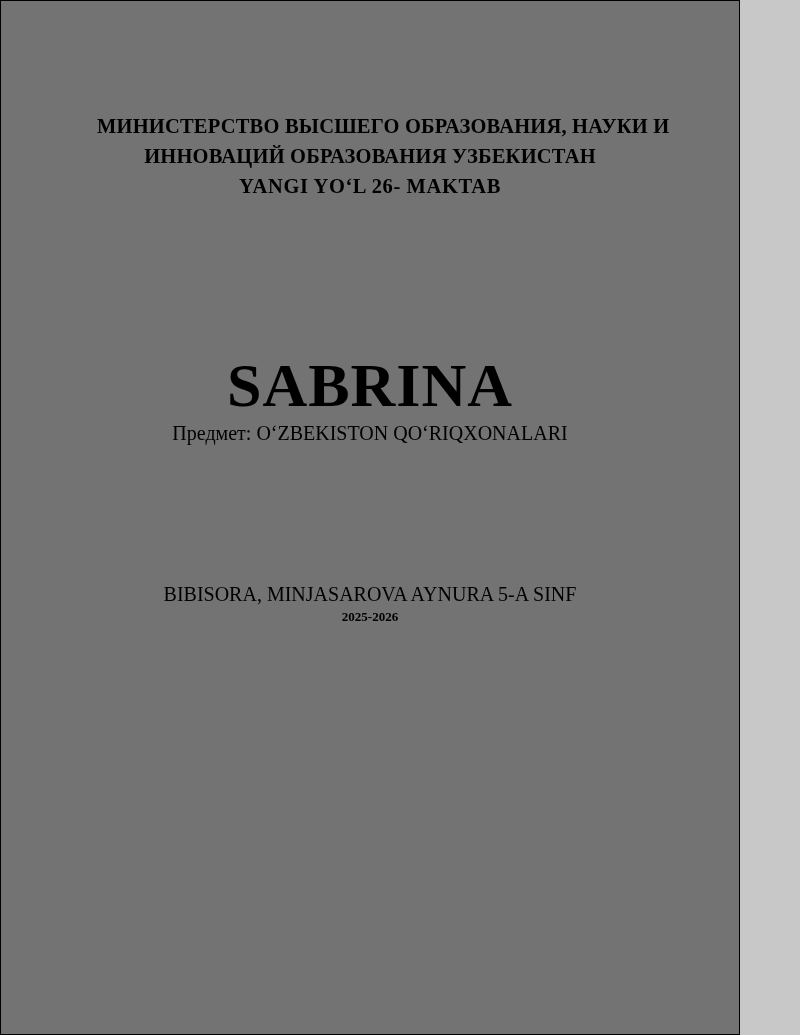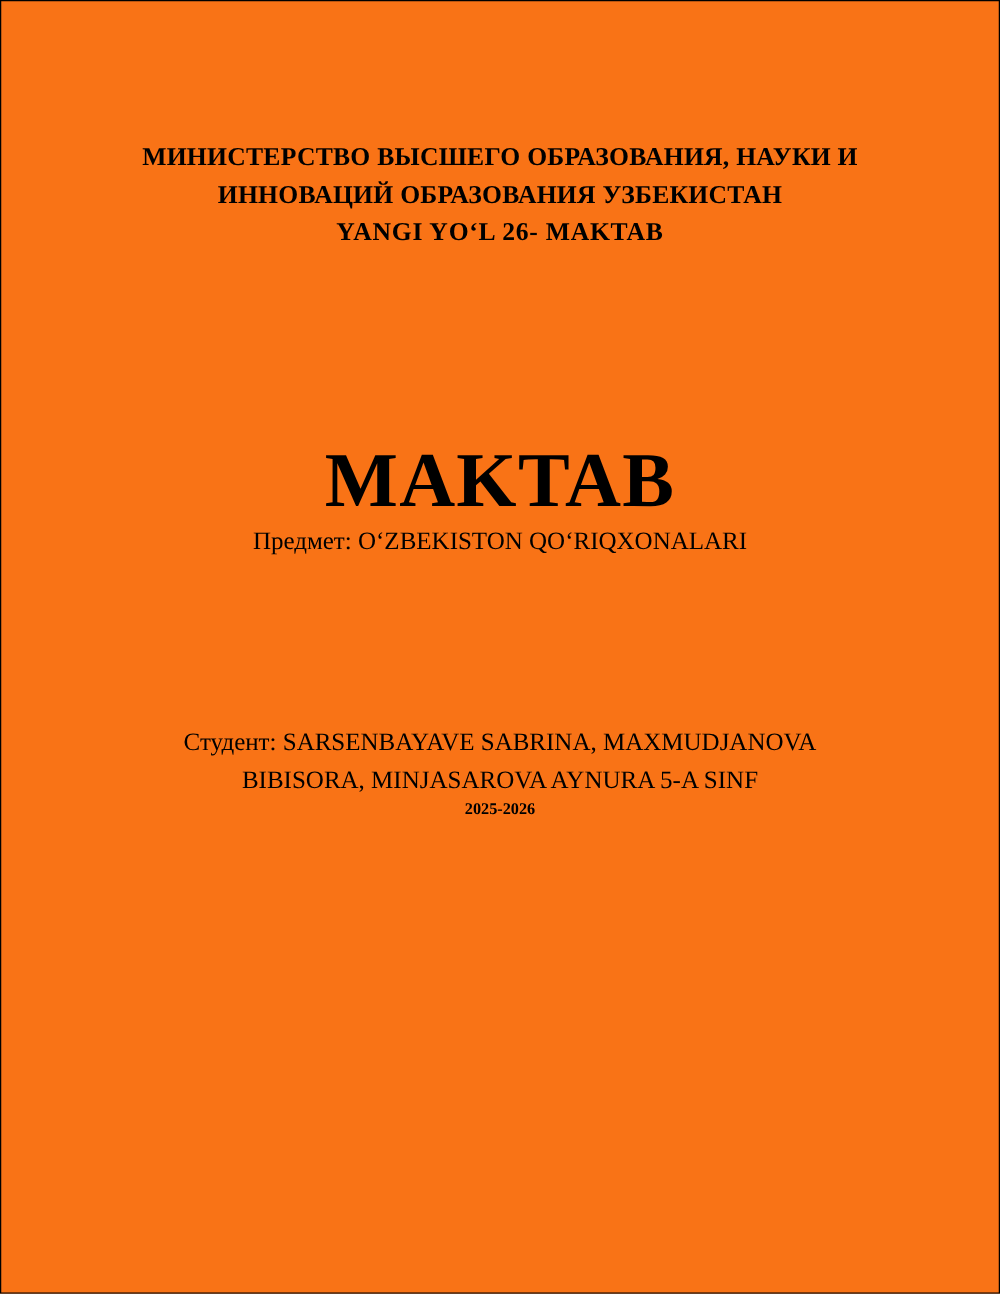--- a/index.html
+++ b/index.html
@@ -8,23 +8,23 @@
     background: #c8c8c8;
   }
   body {
     width: 800px;
     height: 1035px;
     overflow: hidden;
     font-family: "Liberation Serif", serif;
   }
   .page {
     position: relative;
-    width: 800px;
+    width: 740px;
     height: 1035px;
-    background: #f97316;
+    background: #737373;
     box-sizing: border-box;
     border: 1px solid #000000;
     overflow: hidden;
   }
   .content {
     position: absolute;
     left: 0;
     top: 0;
     width: 100%;
     height: 100%;
@@ -85,25 +85,24 @@
 
 <div class="page">
   <div class="content">
 
     <div class="org-block">
       <div class="org-line">МИНИСТЕРСТВО ВЫСШЕГО ОБРАЗОВАНИЯ, НАУКИ И</div>
       <div class="org-line">ИННОВАЦИЙ ОБРАЗОВАНИЯ УЗБЕКИСТАН</div>
       <div class="org-line school">YANGI YO‘L 26- MAKTAB</div>
     </div>
 
-    <div class="title">MAKTAB</div>
+    <div class="title">SABRINA</div>
 
     <div class="subject">Предмет: O‘ZBEKISTON QO‘RIQXONALARI</div>
 
     <div class="student">
-      <div>Студент: SARSENBAYAVE SABRINA, MAXMUDJANOVA</div>
       <div>BIBISORA, MINJASAROVA AYNURA 5-A SINF</div>
     </div>
 
     <div class="year">2025-2026</div>
 
   </div>
 </div>
 
 </body></html>

